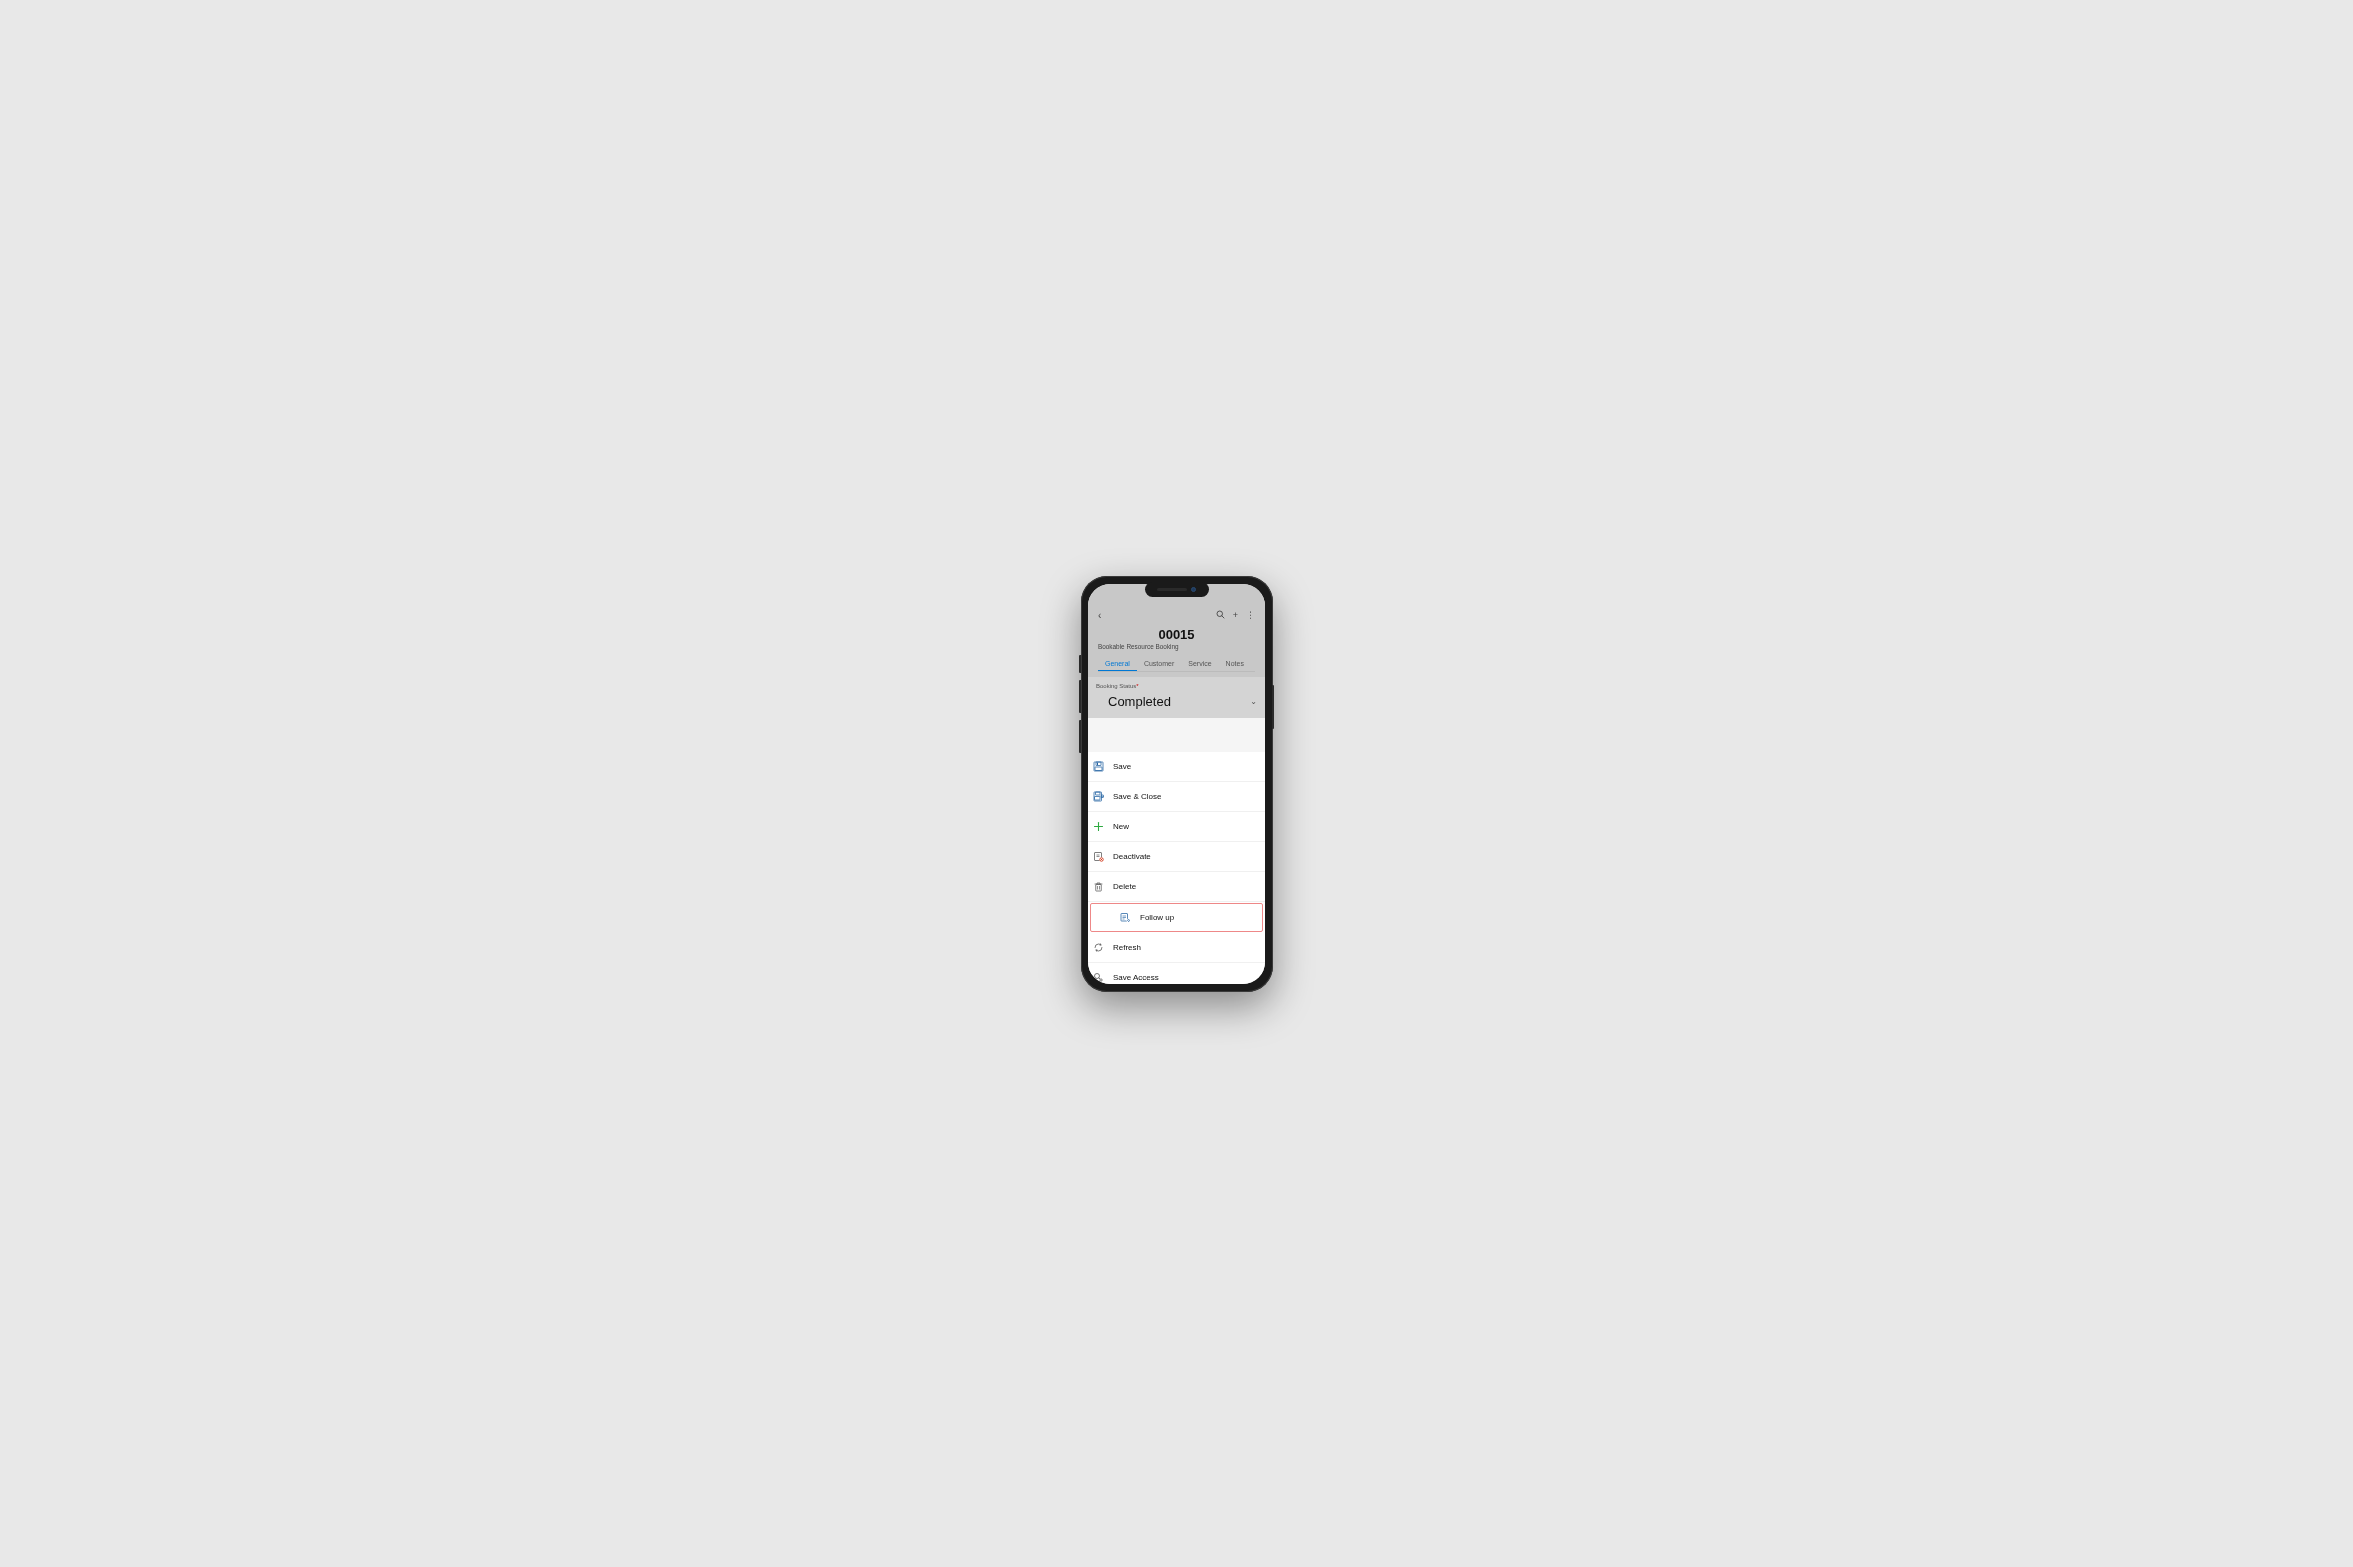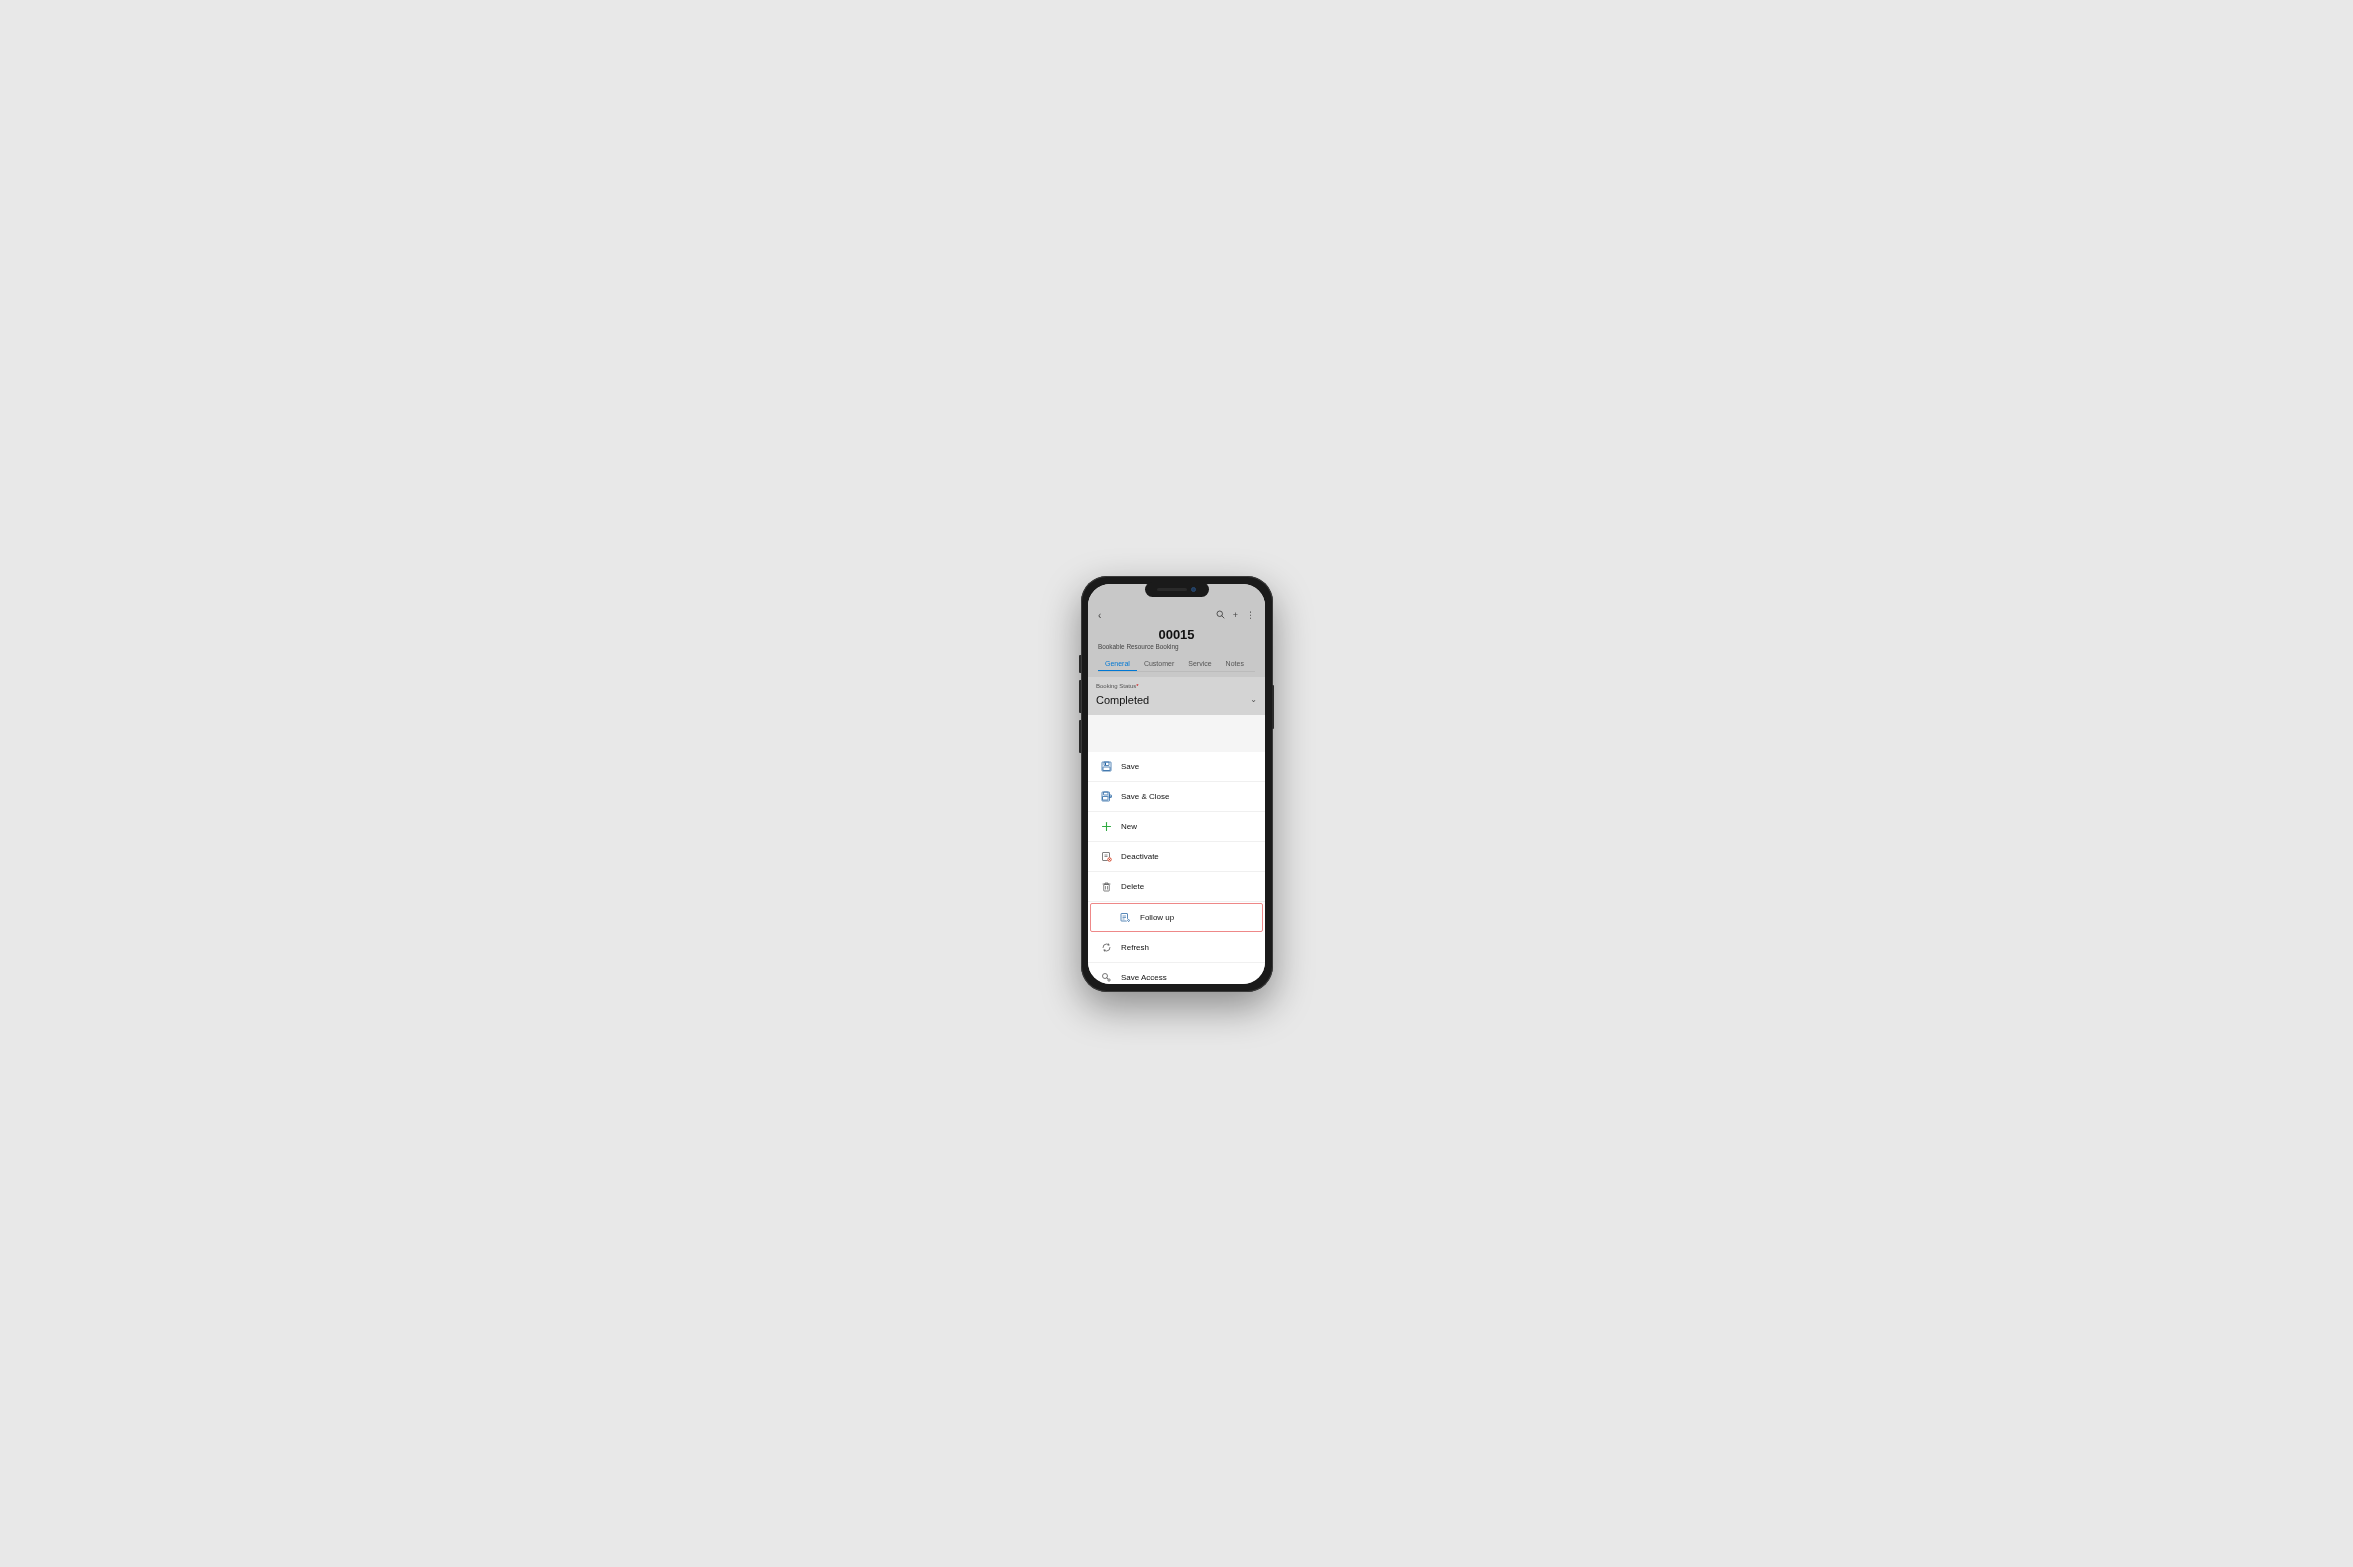--- a/index.html
+++ b/index.html
@@ -170,42 +170,43 @@
     .required-star {
       color: #c00;
     }
     .field-value-row {
       display: flex;
       justify-content: space-between;
       align-items: center;
       padding: 3px 0;
     }
     .field-value {
-      font-size: 11px;
+      font-size: 13px;
       color: #111;
+      margin-left: 12px;
     }
     .dropdown-arrow {
       font-size: 8px;
       color: #555;
     }
     .menu-overlay {
       background: #fff;
       position: absolute;
       top: 168px;
       left: 0;
       right: 0;
       bottom: 0;
       border-radius: 0;
       overflow-y: auto;
     }
     .menu-item {
       display: flex;
       align-items: center;
       gap: 8px;
-      padding: 8px 12px;
+      padding: 8px 4px;
       cursor: pointer;
       border-bottom: 0.5px solid #f0f0f0;
       position: relative;
     }
     .menu-item.highlighted {
       border: 1px solid #e88;
       margin: 1px 2px;
       border-radius: 2px;
       padding: 7px 28px;
     }

